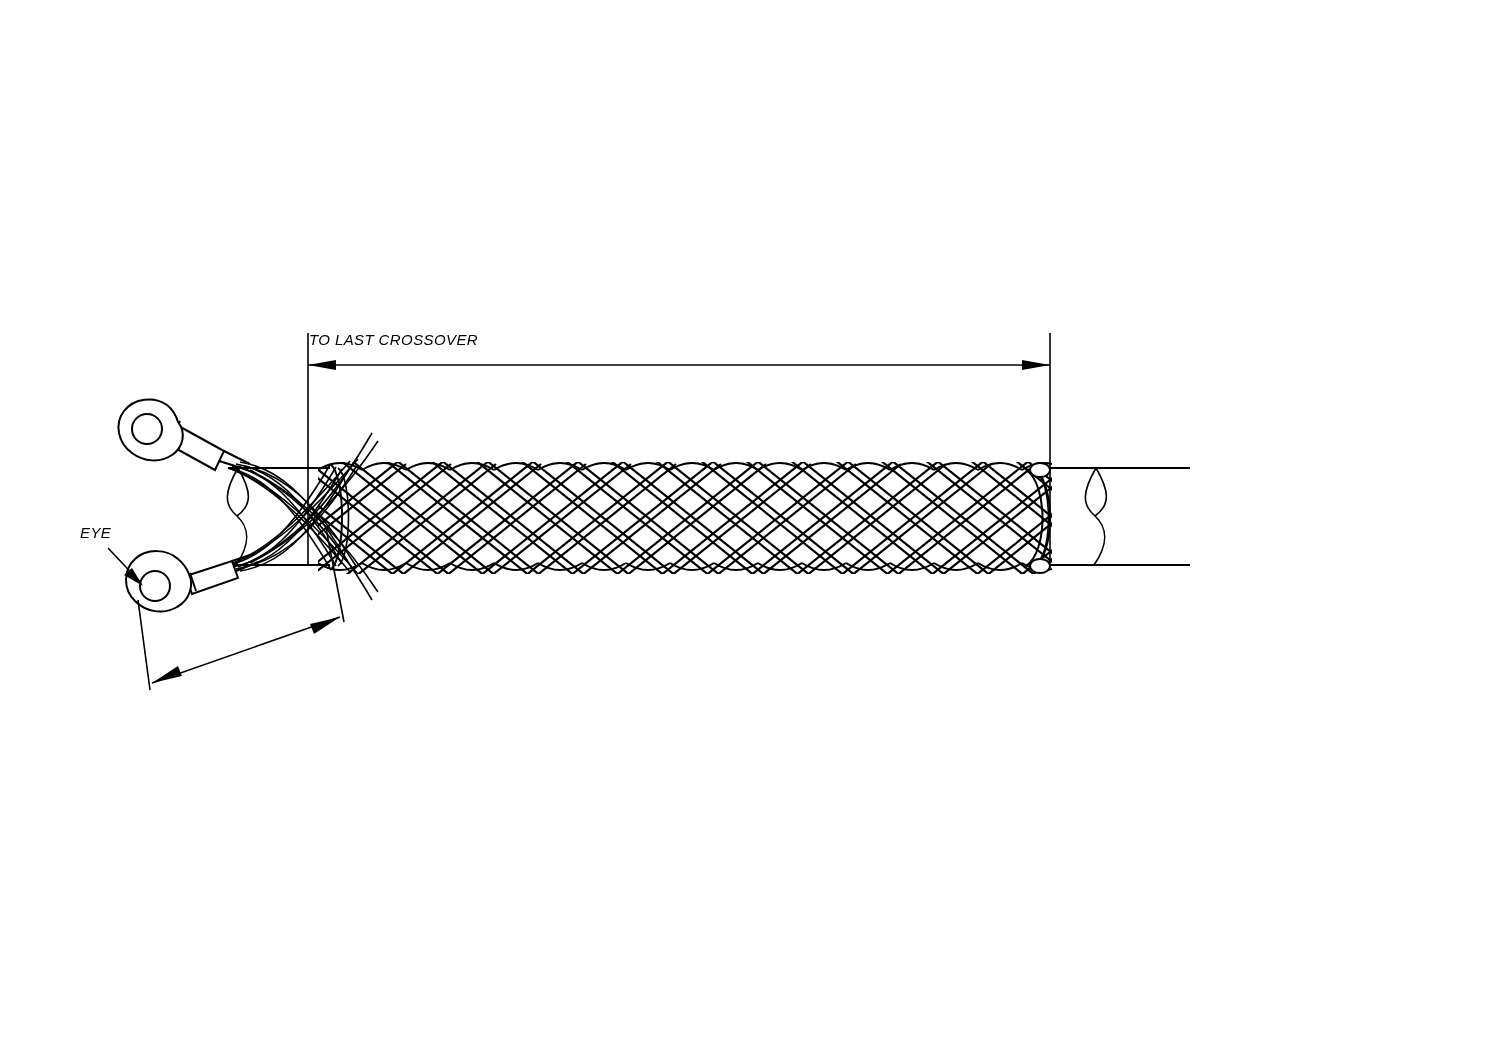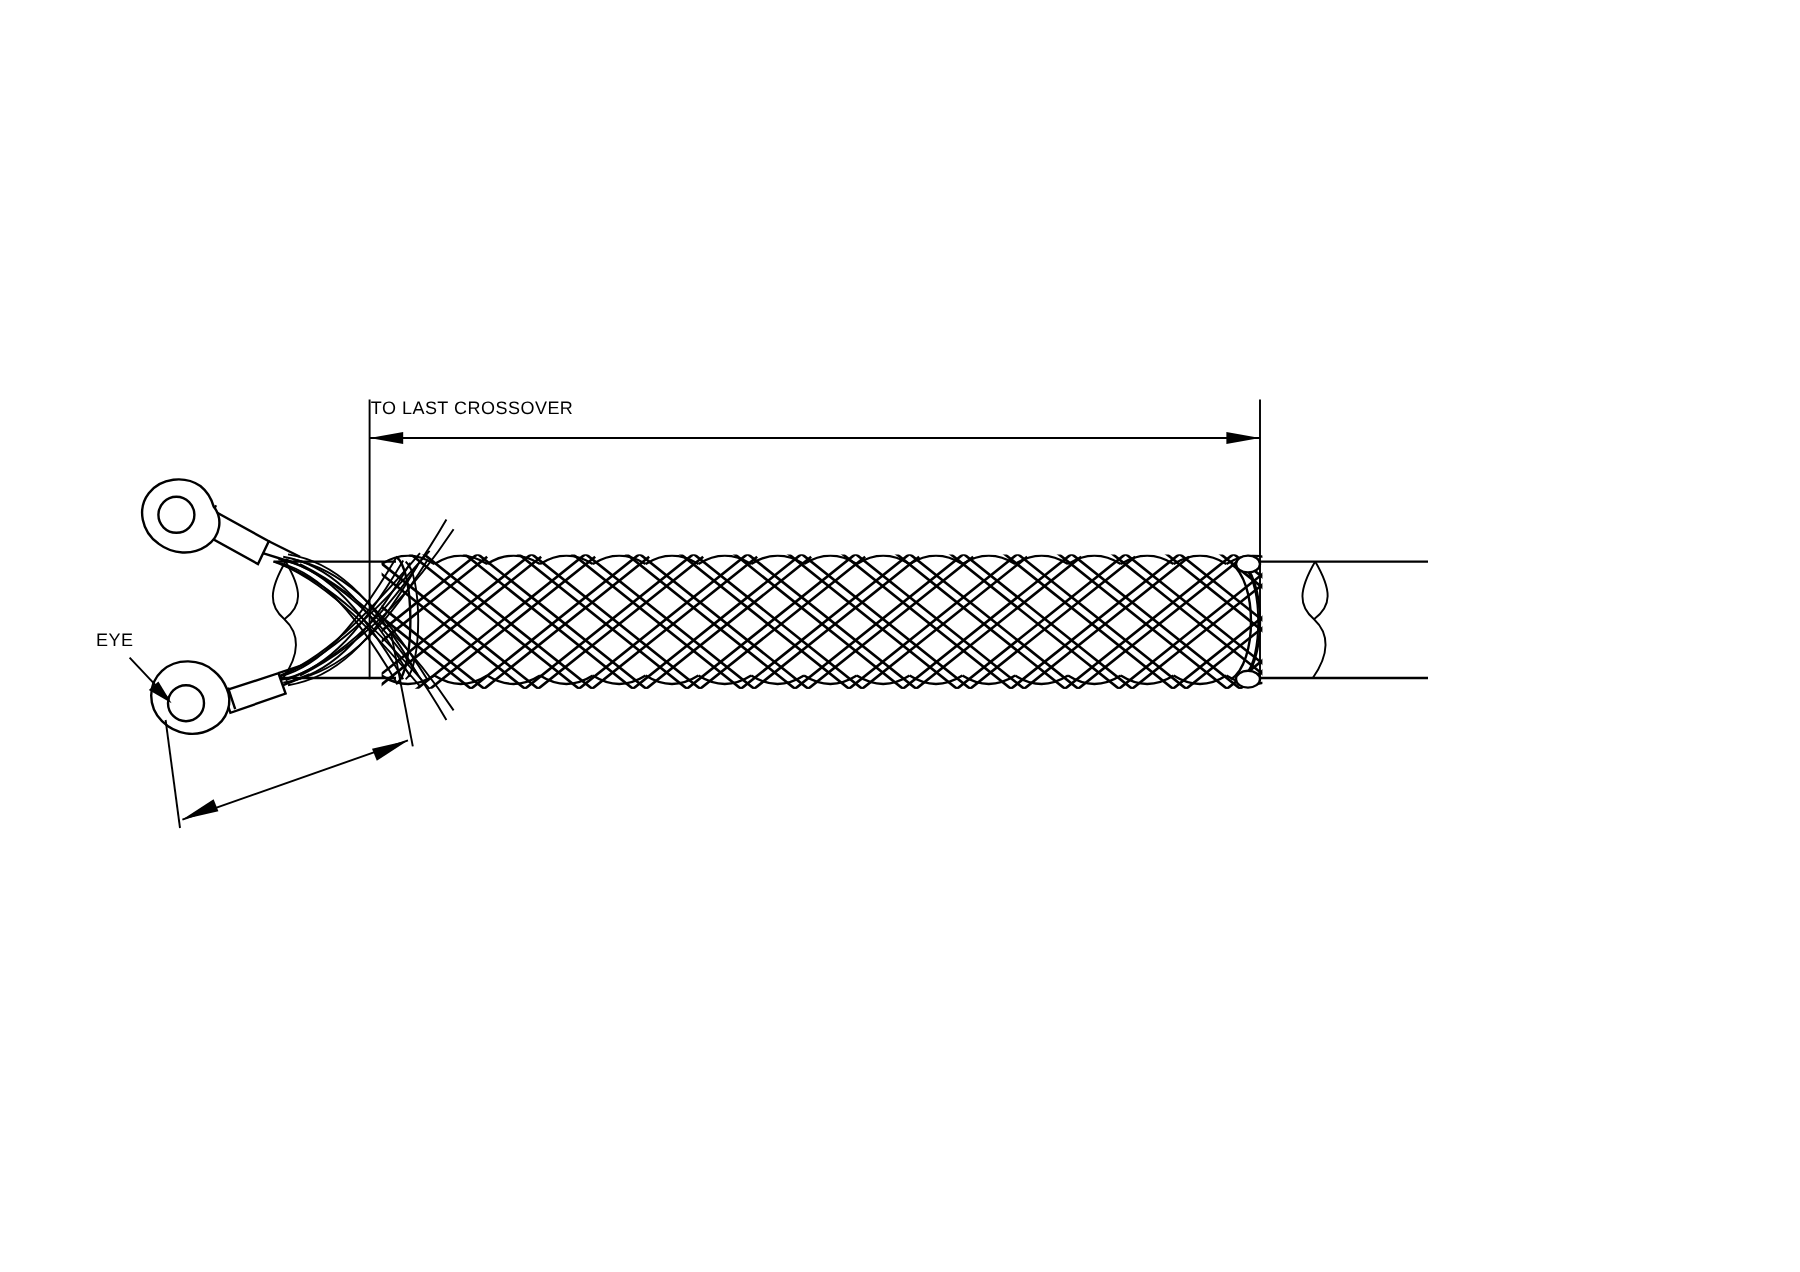--- a/index.html
+++ b/index.html
@@ -11,20 +11,21 @@
     width: 1500px;
     height: 1060px;
     font-family: "Liberation Sans", sans-serif;
     overflow: hidden;
   }
   #drawing-root {
     position: relative;
     width: 1500px;
     height: 1060px;
     background: #a21caf;
+    font-style: italic;
   }
   svg#cad-canvas {
     display: block;
     width: 1500px;
     height: 1060px;
     background: #ffffff;
   }
   .ln {
     fill: none;
     stroke: #000000;

